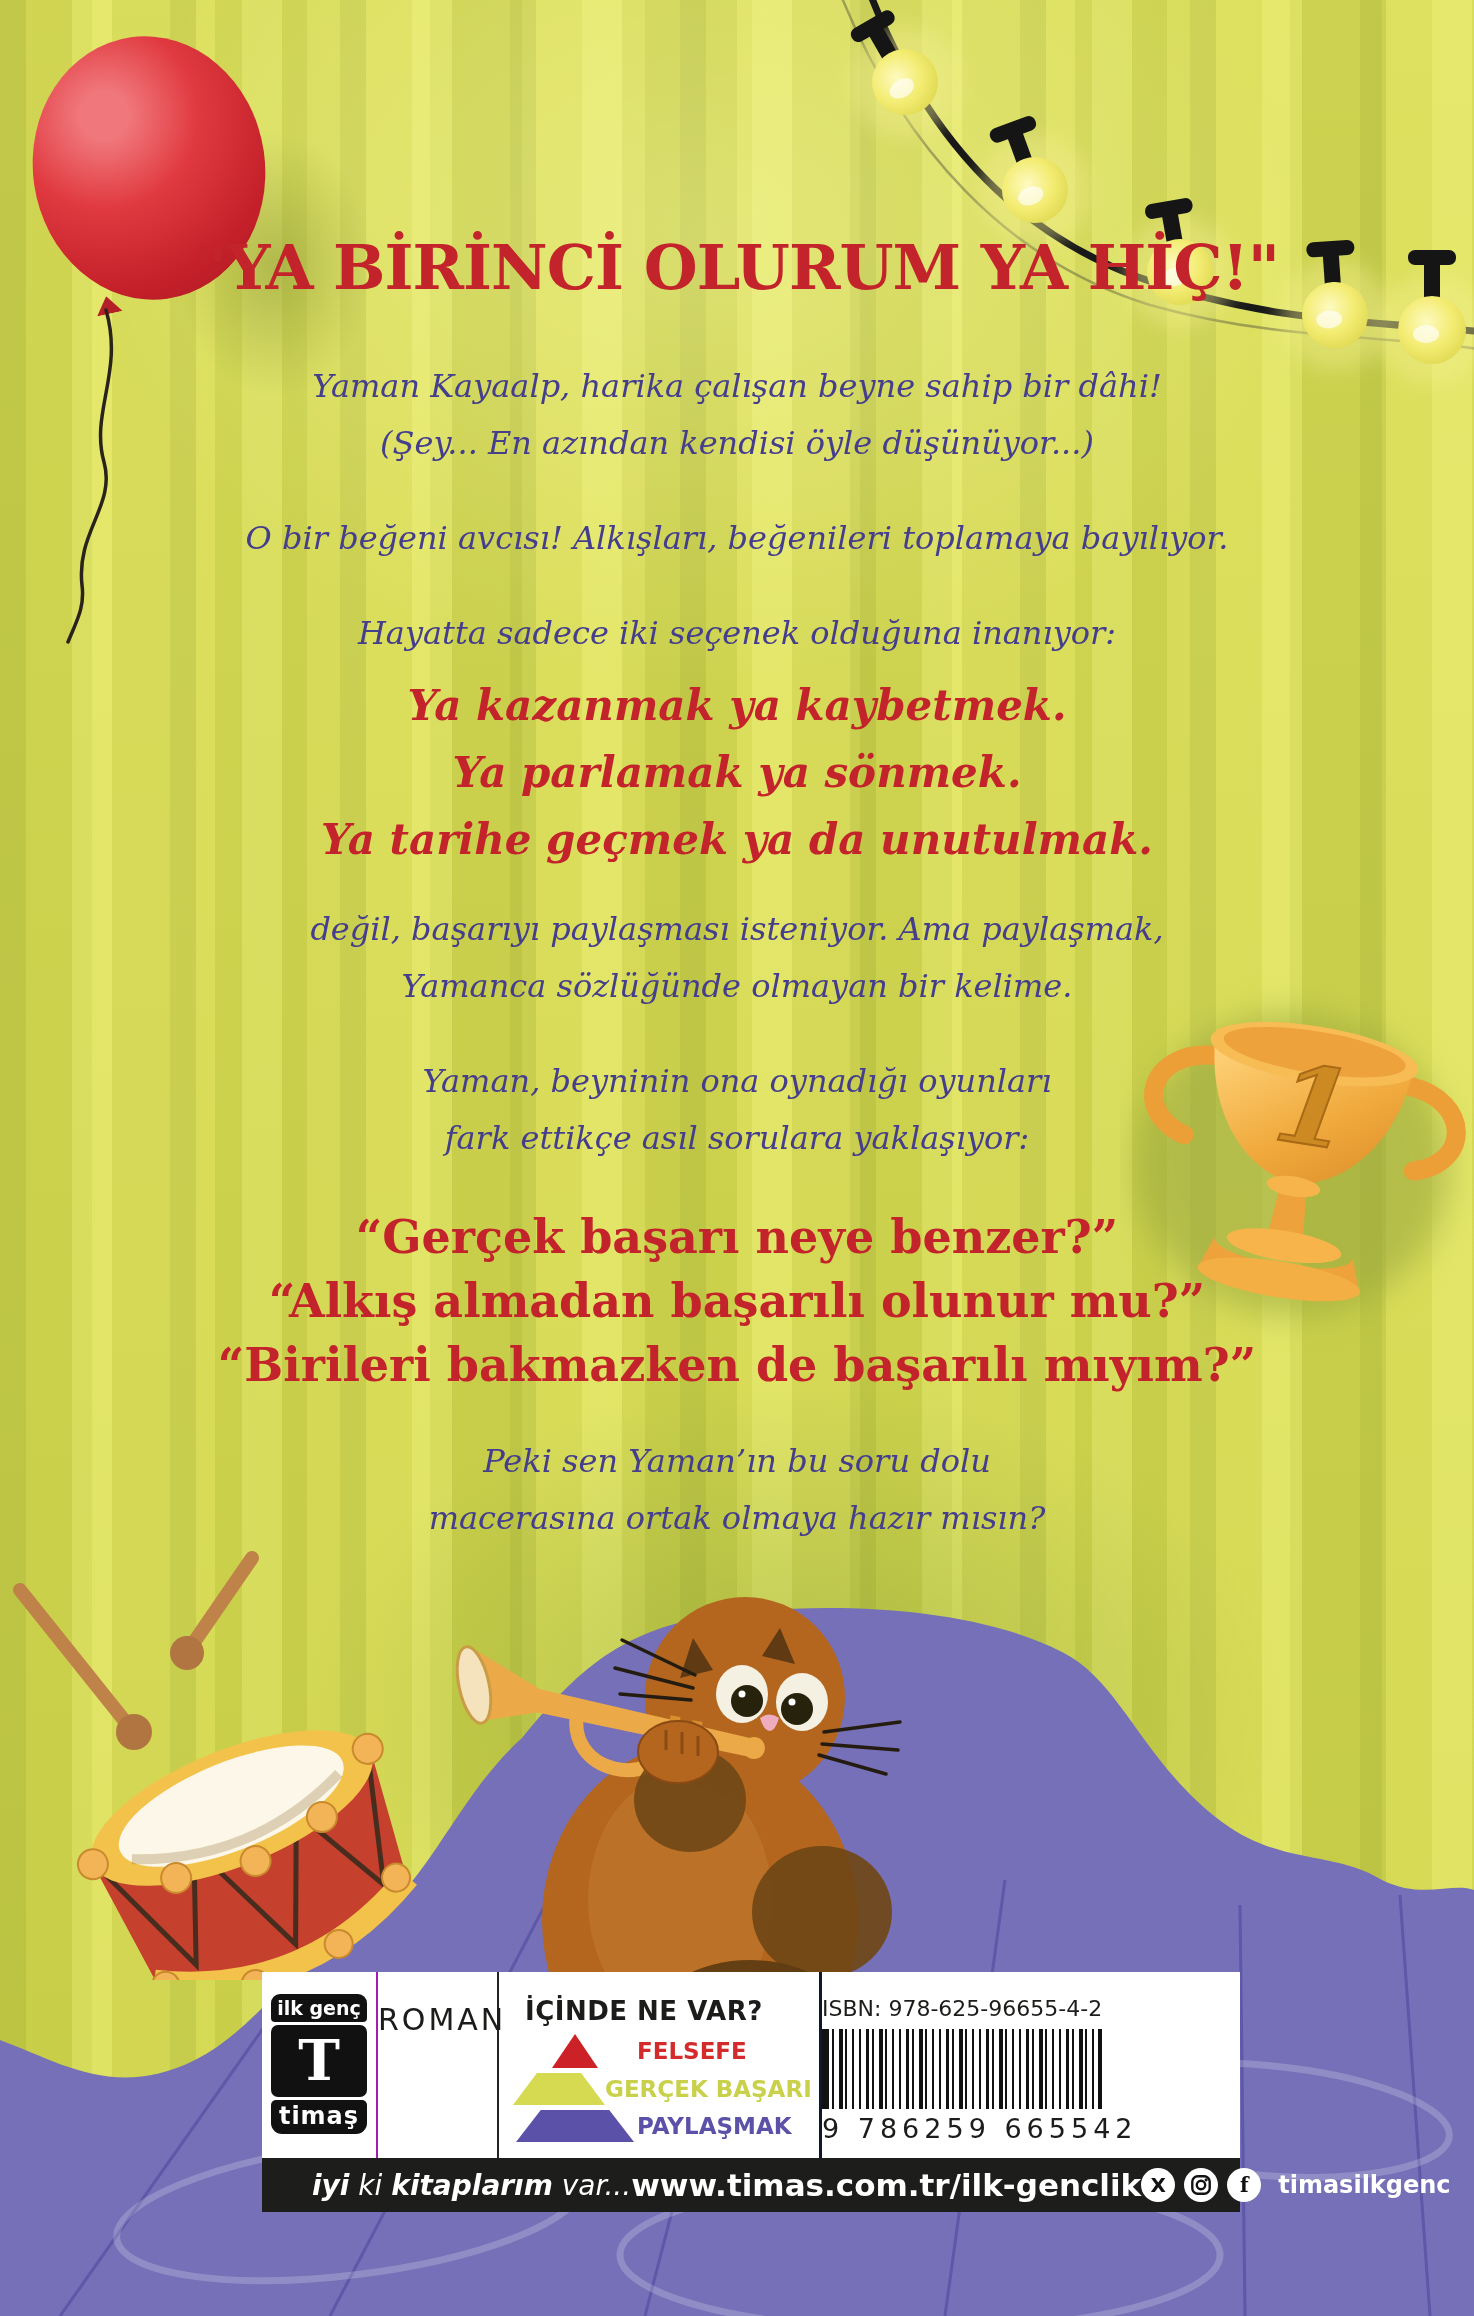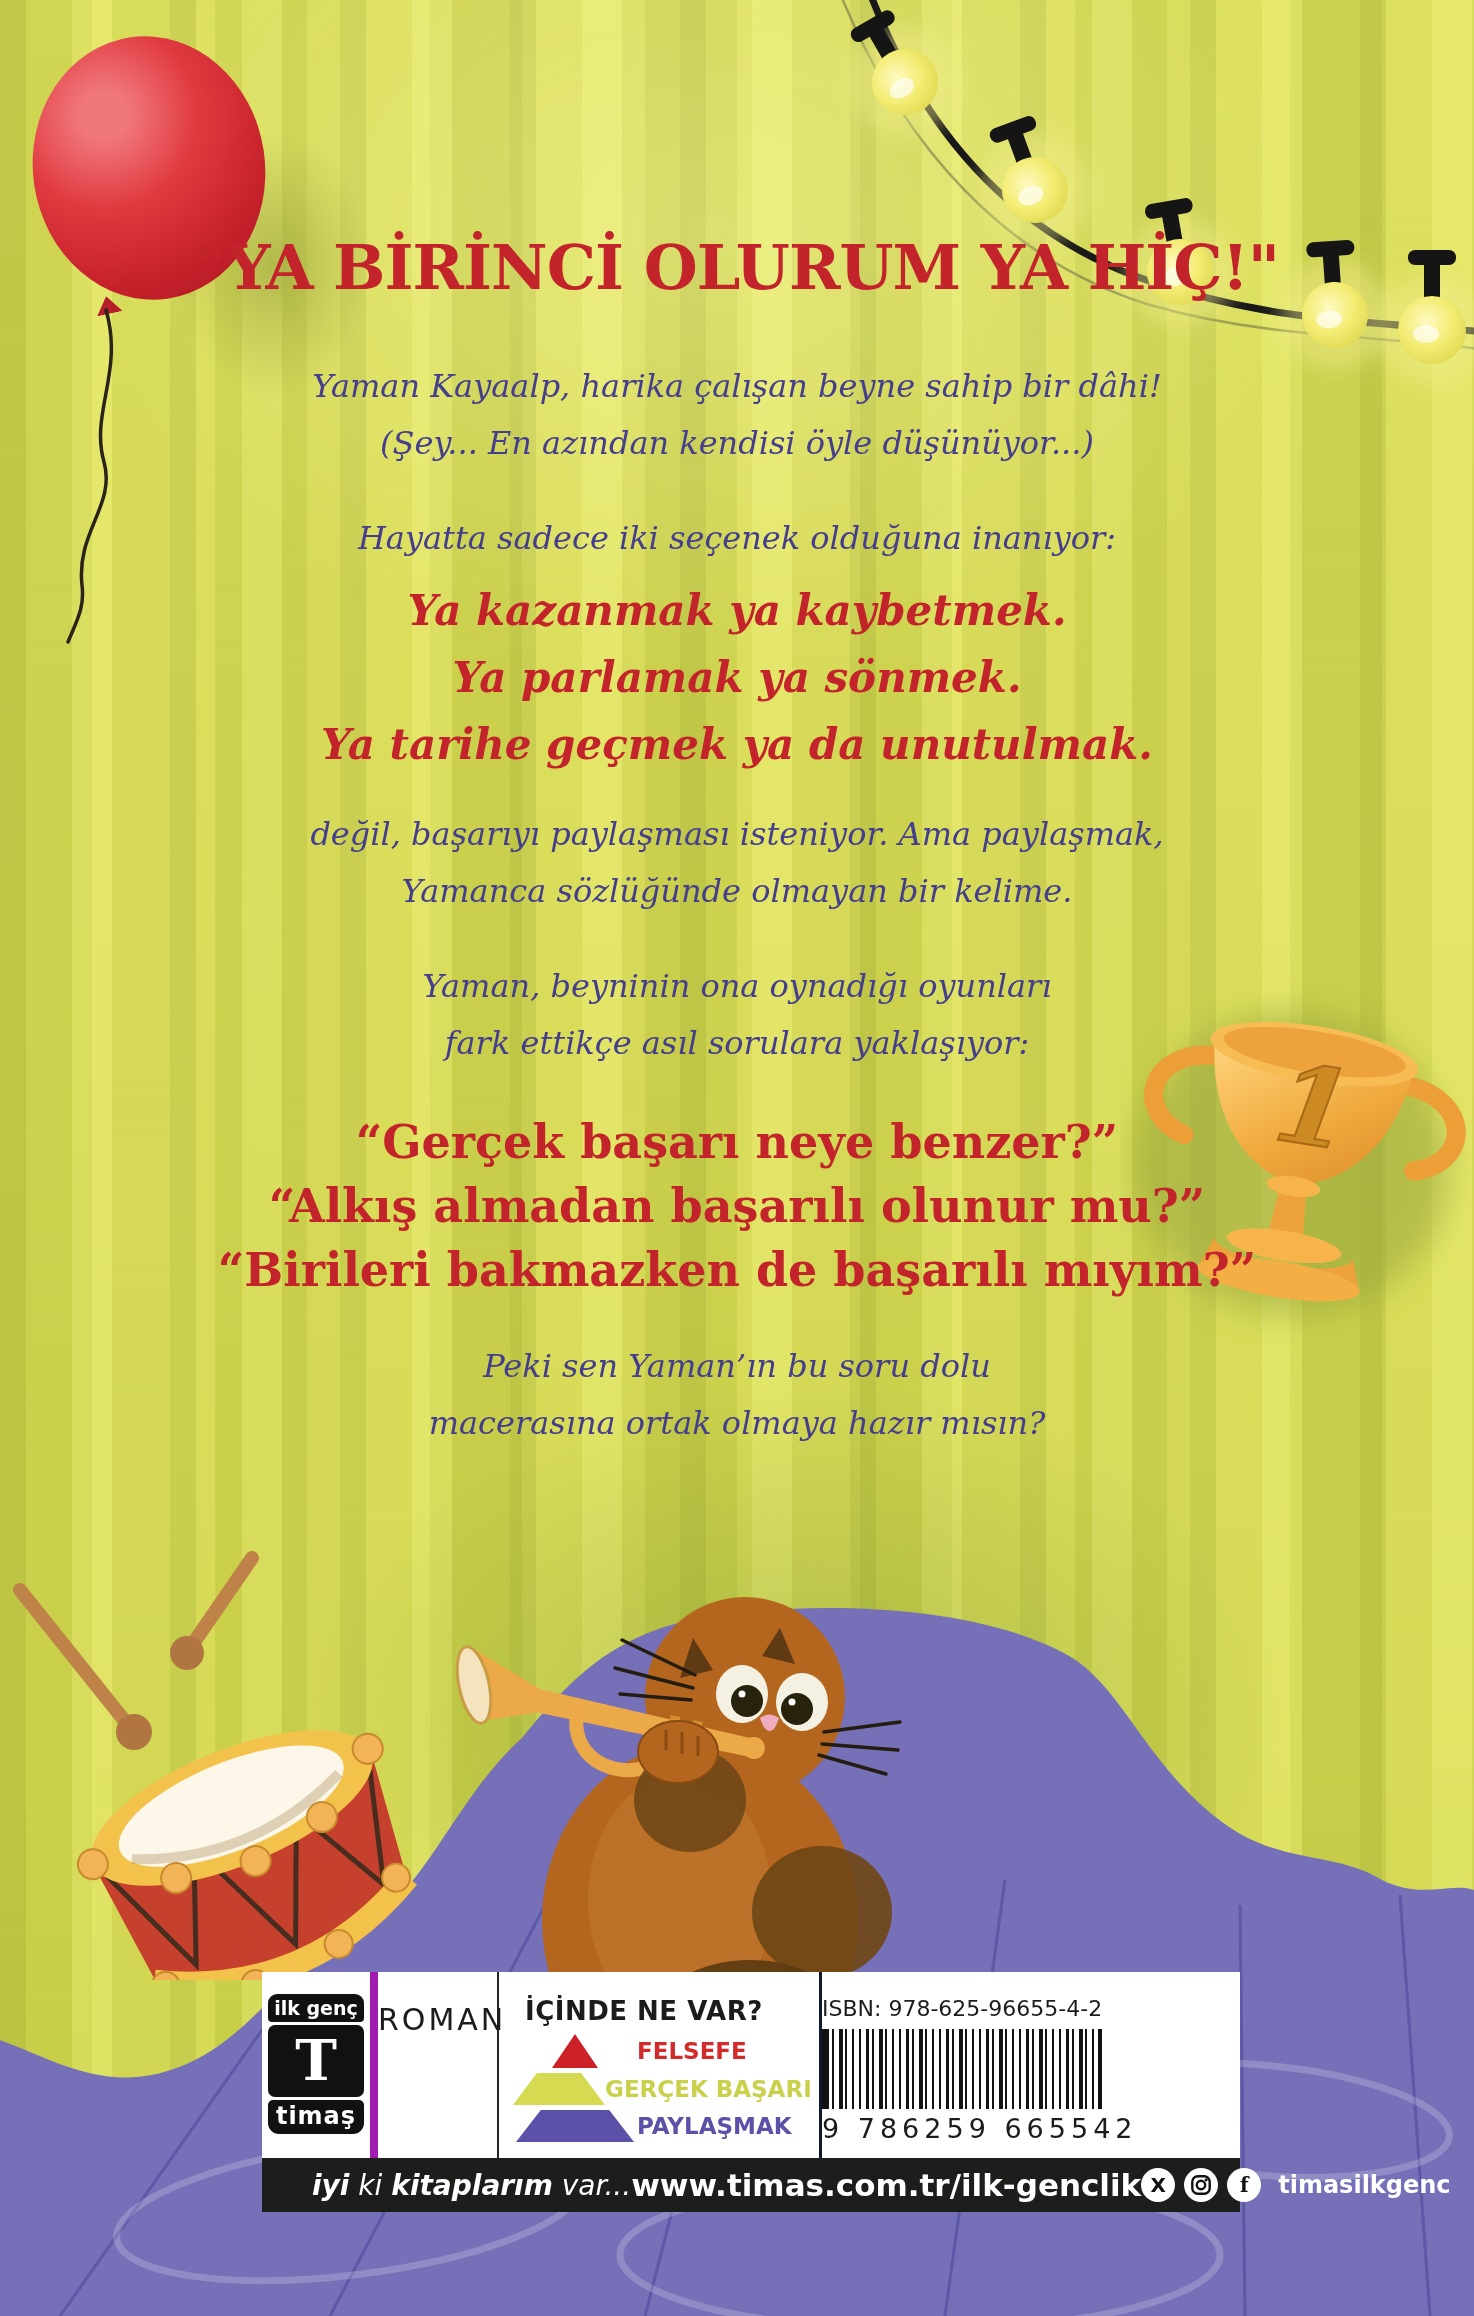--- a/index.html
+++ b/index.html
@@ -38,21 +38,21 @@
   .balloon{left:33px;top:36px;width:232px;height:264px;border-radius:50%;z-index:2;
     transform:rotate(-8deg);
     background:radial-gradient(circle at 34% 28%, #f0777b 0 10%, #e03a40 38%, #c4202a 72%, #a81a22 100%);}
   .balloon-knot{left:95px;top:296px;width:26px;height:18px;z-index:2;background:#b51f27;
     clip-path:polygon(50% 0,0 100%,100% 100%);transform:rotate(-12deg);}
 
   
   .panel{position:absolute;left:262px;top:1972px;width:978px;height:186px;background:#fff;
          z-index:10;display:flex;font-family:"DejaVu Sans",sans-serif;color:#1c1c1a;}
   .sec{box-sizing:border-box;height:100%;}
-  .sec-logo{width:116px;border-right:8px solid #a21caf;display:flex;align-items:flex-start;justify-content:center;padding-top:22px;}
+  .sec-logo{width:116px;border-right:2px solid #a21caf;display:flex;align-items:flex-start;justify-content:center;padding-top:22px;}
   .logo{width:96px;display:flex;flex-direction:column;gap:3px;}
   .logo div{background:#111;color:#fff;text-align:center;font-weight:700;}
   .logo-top{height:28px;line-height:28px;font-size:19px;border-radius:9px 9px 4px 4px;}
   .logo-mid{height:72px;line-height:70px;font-size:56px;border-radius:7px;font-family:"DejaVu Serif",serif;}
   .logo-bot{height:34px;line-height:32px;font-size:24px;letter-spacing:1px;border-radius:5px 5px 11px 11px;}
   .sec-genre{width:121px;border-right:2px solid #222;text-align:center;padding-top:30px;
              font-size:30px;letter-spacing:3px;font-weight:500;}
   .sec-contents{width:323px;border-right:3px solid #0f172a;padding:24px 10px 0 14px;}
   .contents-title{font-size:26px;font-weight:800;margin:0 0 8px 12px;letter-spacing:.5px;}
   .pyr-row{display:flex;align-items:center;margin-bottom:5px;}
@@ -173,20 +173,23 @@
     </g>
   </svg>
 
   <div class="blurb">
     <h1 class="headline">"YA BİRİNCİ OLURUM YA HİÇ!"</h1>
 
     <div class="block body-block">
       <div class="line">Yaman Kayaalp, harika çalışan beyne sahip bir dâhi!</div>
       <div class="line">(Şey... En azından kendisi öyle düşünüyor...)</div>
     </div>
+    <div class="block body-block">
+      <div class="line">O bir beğeni avcısı! Alkışları, beğenileri toplamaya bayılıyor.</div>
+    </div>
     <div class="block body-block tight">
       <div class="line">Hayatta sadece iki seçenek olduğuna inanıyor:</div>
     </div>
     <div class="block red-italic">
       <div class="line">Ya kazanmak ya kaybetmek.</div>
       <div class="line">Ya parlamak ya sönmek.</div>
       <div class="line">Ya tarihe geçmek ya da unutulmak.</div>
     </div>
     <div class="block body-block">
       <div class="line">değil, başarıyı paylaşması isteniyor. Ama paylaşmak,</div>

